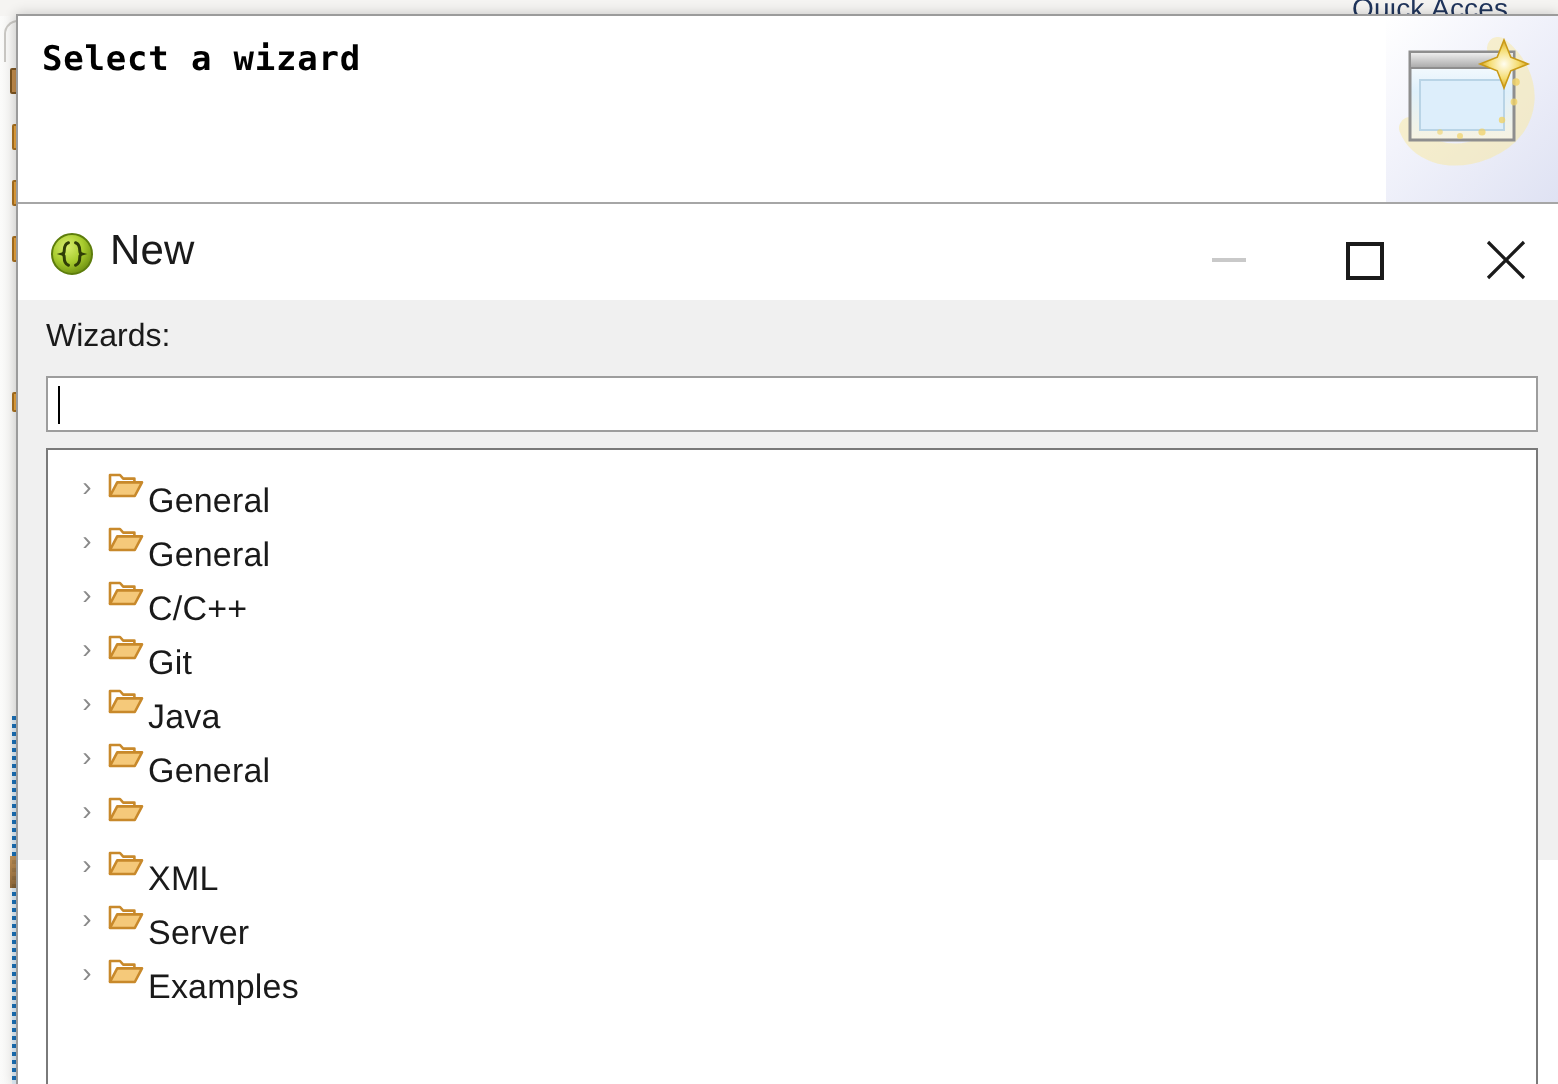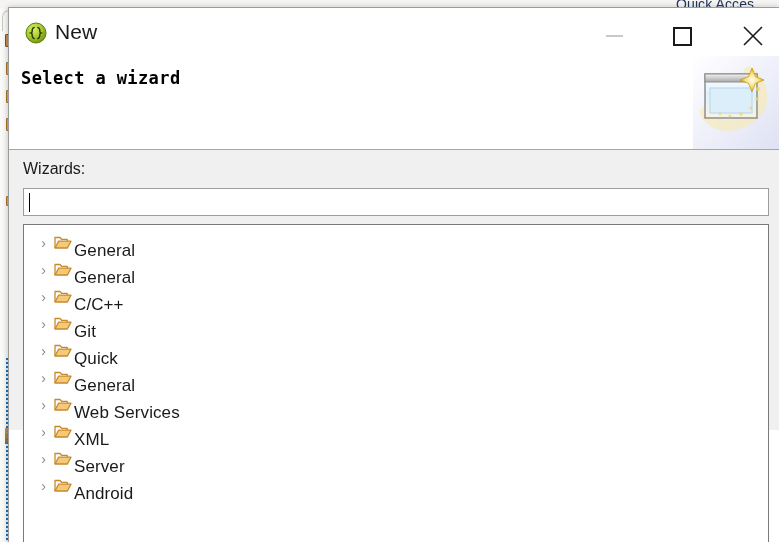--- a/index.html
+++ b/index.html
@@ -270,52 +270,20 @@
       <div class="bg-mini-icon" style="left: 6px; top: 118px;"></div>
       <div class="bg-mini-icon tiny" style="left: 6px; top: 196px;"></div>
     </div>
   <div id="bg-green-dot"></div>
   <div id="bg-blue-marker"></div>
   <div id="bg-blue-marker-icon"></div>
   <div id="bg-right-edge"></div>
 </div>
 
 <div id="dialog">
-
-  <div id="titlebar">
-    <span id="app-icon">
-      <svg width="22" height="22" viewBox="0 0 22 22">
-        <defs>
-          <radialGradient id="gEcl" cx="38%" cy="32%" r="72%">
-            <stop offset="0%" stop-color="#d9ee6e"></stop>
-            <stop offset="55%" stop-color="#a8cc2e"></stop>
-            <stop offset="100%" stop-color="#6e9010"></stop>
-          </radialGradient>
-        </defs>
-        <circle cx="11" cy="11" r="10" fill="url(#gEcl)" stroke="#5d7d0c" stroke-width="1"></circle>
-        <path d="M9.2 5.4c-2 0.6-2.1 2.6-2.1 4.1 0 0.8-0.3 1.3-1 1.5 0.7 0.2 1 0.7 1 1.5 0 1.5 0.1 3.5 2.1 4.1" fill="none" stroke="#2f3d07" stroke-width="1.5" stroke-linecap="round"></path>
-        <path d="M12.8 5.4c2 0.6 2.1 2.6 2.1 4.1 0 0.8 0.3 1.3 1 1.5-0.7 0.2-1 0.7-1 1.5 0 1.5-0.1 3.5-2.1 4.1" fill="none" stroke="#2f3d07" stroke-width="1.5" stroke-linecap="round"></path>
-      </svg>
-    </span>
-    <span id="title-text">New</span>
-
-    <div class="win-btn" id="btn-minimize">
-      <span class="glyph"></span>
-    </div>
-    <div class="win-btn" id="btn-maximize">
-      <span class="glyph"></span>
-    </div>
-    <div class="win-btn" id="btn-close">
-      <span>
-        <svg width="24" height="24" viewBox="0 0 24 24">
-          <path d="M3 3 L21 21 M21 3 L3 21" stroke="#1a1a1a" stroke-width="1.6" fill="none"></path>
-        </svg>
-      </span>
-    </div>
-  </div>
 
   <div id="header-band">
     <div id="header-title">Select a wizard</div>
     <div id="header-banner">
       <svg width="86" height="93" viewBox="0 0 86 93">
         <defs>
           <linearGradient id="gWin" x1="0" y1="0" x2="0" y2="1">
             <stop offset="0%" stop-color="#ffffff"></stop>
             <stop offset="45%" stop-color="#dff0fb"></stop>
             <stop offset="100%" stop-color="#f7f3e2"></stop>
@@ -343,20 +311,52 @@
         <circle cx="58" cy="52" r="1.6" fill="#f0d268" opacity=".8"></circle>
         <circle cx="48" cy="58" r="1.8" fill="#f0d268" opacity=".75"></circle>
         <circle cx="37" cy="60" r="1.5" fill="#f0d268" opacity=".7"></circle>
         <circle cx="27" cy="58" r="1.4" fill="#f0d268" opacity=".6"></circle>
 
         <path d="M59 12 L62.4 20.6 L71 24 L62.4 27.4 L59 36 L55.6 27.4 L47 24 L55.6 20.6 Z" fill="url(#gSpark)" stroke="#c99a17" stroke-width=".8"></path>
       </svg>
     </div>
   </div>
 
+  <div id="titlebar">
+    <span id="app-icon">
+      <svg width="22" height="22" viewBox="0 0 22 22">
+        <defs>
+          <radialGradient id="gEcl" cx="38%" cy="32%" r="72%">
+            <stop offset="0%" stop-color="#d9ee6e"></stop>
+            <stop offset="55%" stop-color="#a8cc2e"></stop>
+            <stop offset="100%" stop-color="#6e9010"></stop>
+          </radialGradient>
+        </defs>
+        <circle cx="11" cy="11" r="10" fill="url(#gEcl)" stroke="#5d7d0c" stroke-width="1"></circle>
+        <path d="M9.2 5.4c-2 0.6-2.1 2.6-2.1 4.1 0 0.8-0.3 1.3-1 1.5 0.7 0.2 1 0.7 1 1.5 0 1.5 0.1 3.5 2.1 4.1" fill="none" stroke="#2f3d07" stroke-width="1.5" stroke-linecap="round"></path>
+        <path d="M12.8 5.4c2 0.6 2.1 2.6 2.1 4.1 0 0.8 0.3 1.3 1 1.5-0.7 0.2-1 0.7-1 1.5 0 1.5-0.1 3.5-2.1 4.1" fill="none" stroke="#2f3d07" stroke-width="1.5" stroke-linecap="round"></path>
+      </svg>
+    </span>
+    <span id="title-text">New</span>
+
+    <div class="win-btn" id="btn-minimize">
+      <span class="glyph"></span>
+    </div>
+    <div class="win-btn" id="btn-maximize">
+      <span class="glyph"></span>
+    </div>
+    <div class="win-btn" id="btn-close">
+      <span>
+        <svg width="24" height="24" viewBox="0 0 24 24">
+          <path d="M3 3 L21 21 M21 3 L3 21" stroke="#1a1a1a" stroke-width="1.6" fill="none"></path>
+        </svg>
+      </span>
+    </div>
+  </div>
+
   <div id="dialog-body">
     <div id="wizards-label">Wizards:</div>
 
     <div id="filter-input">
       <span id="filter-caret"></span>
       <span id="filter-value"></span>
     </div>
 
     <div id="tree-panel">
       <div id="tree-list">
@@ -401,41 +401,40 @@
             <span class="tree-label">Git</span>
           </div>
           <div class="tree-row">
             <span class="tree-twisty">›</span>
             <span class="tree-folder">
               <svg width="18" height="15" viewBox="0 0 18 15">
                 <path d="M1 13 V2.5 H6 L7.6 4.3 H13.2 V6.2" fill="none" stroke="#c8892b" stroke-width="1.3" stroke-linejoin="round"></path>
                 <path d="M1 13 L4.6 6.2 H17 L13.4 13 Z" fill="#f5c97a" stroke="#c8892b" stroke-width="1.3" stroke-linejoin="round"></path>
               </svg>
             </span>
-            <span class="tree-label">Quick</span>
+            <span class="tree-label">Java</span>
           </div>
           <div class="tree-row">
             <span class="tree-twisty">›</span>
             <span class="tree-folder">
               <svg width="18" height="15" viewBox="0 0 18 15">
                 <path d="M1 13 V2.5 H6 L7.6 4.3 H13.2 V6.2" fill="none" stroke="#c8892b" stroke-width="1.3" stroke-linejoin="round"></path>
                 <path d="M1 13 L4.6 6.2 H17 L13.4 13 Z" fill="#f5c97a" stroke="#c8892b" stroke-width="1.3" stroke-linejoin="round"></path>
               </svg>
             </span>
             <span class="tree-label">General</span>
           </div>
           <div class="tree-row">
             <span class="tree-twisty">›</span>
             <span class="tree-folder">
               <svg width="18" height="15" viewBox="0 0 18 15">
                 <path d="M1 13 V2.5 H6 L7.6 4.3 H13.2 V6.2" fill="none" stroke="#c8892b" stroke-width="1.3" stroke-linejoin="round"></path>
                 <path d="M1 13 L4.6 6.2 H17 L13.4 13 Z" fill="#f5c97a" stroke="#c8892b" stroke-width="1.3" stroke-linejoin="round"></path>
               </svg>
             </span>
-            <span class="tree-label">Web Services</span>
           </div>
           <div class="tree-row">
             <span class="tree-twisty">›</span>
             <span class="tree-folder">
               <svg width="18" height="15" viewBox="0 0 18 15">
                 <path d="M1 13 V2.5 H6 L7.6 4.3 H13.2 V6.2" fill="none" stroke="#c8892b" stroke-width="1.3" stroke-linejoin="round"></path>
                 <path d="M1 13 L4.6 6.2 H17 L13.4 13 Z" fill="#f5c97a" stroke="#c8892b" stroke-width="1.3" stroke-linejoin="round"></path>
               </svg>
             </span>
             <span class="tree-label">XML</span>
@@ -451,19 +450,19 @@
             <span class="tree-label">Server</span>
           </div>
           <div class="tree-row">
             <span class="tree-twisty">›</span>
             <span class="tree-folder">
               <svg width="18" height="15" viewBox="0 0 18 15">
                 <path d="M1 13 V2.5 H6 L7.6 4.3 H13.2 V6.2" fill="none" stroke="#c8892b" stroke-width="1.3" stroke-linejoin="round"></path>
                 <path d="M1 13 L4.6 6.2 H17 L13.4 13 Z" fill="#f5c97a" stroke="#c8892b" stroke-width="1.3" stroke-linejoin="round"></path>
               </svg>
             </span>
-            <span class="tree-label">Android</span>
+            <span class="tree-label">Examples</span>
           </div>
         </div>
     </div>
   </div>
 
 </div>
 
 </body></html>

